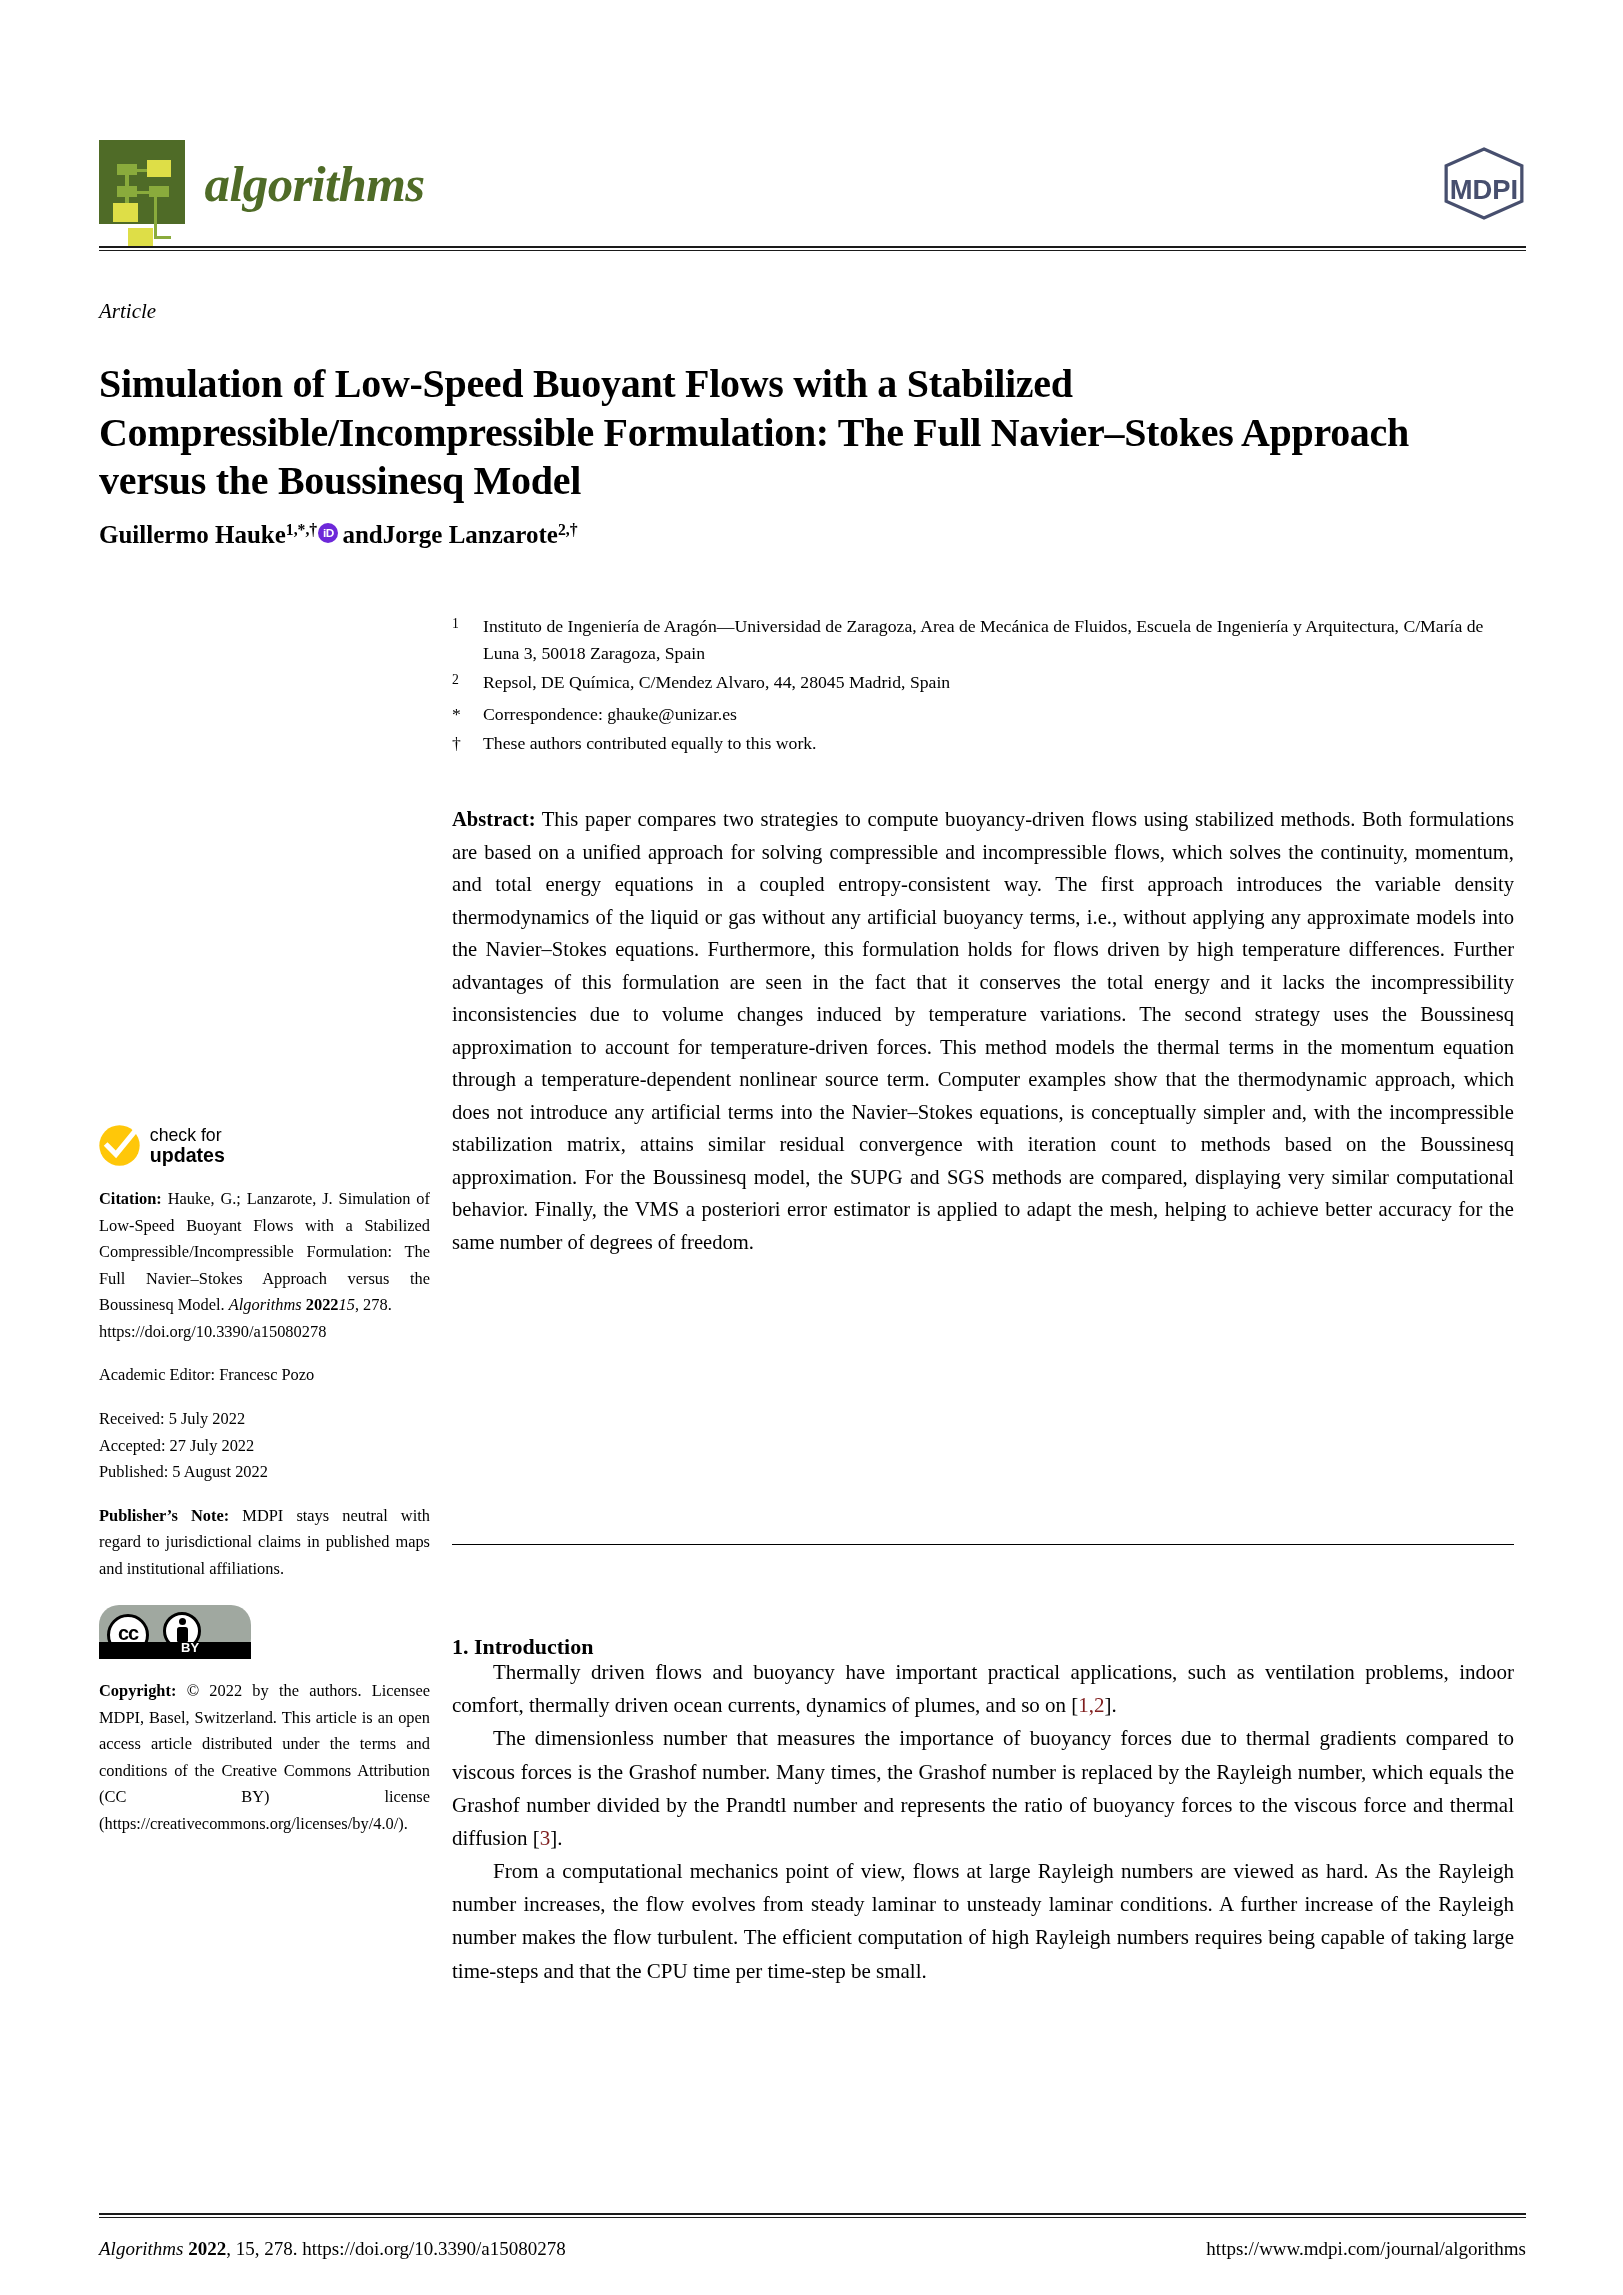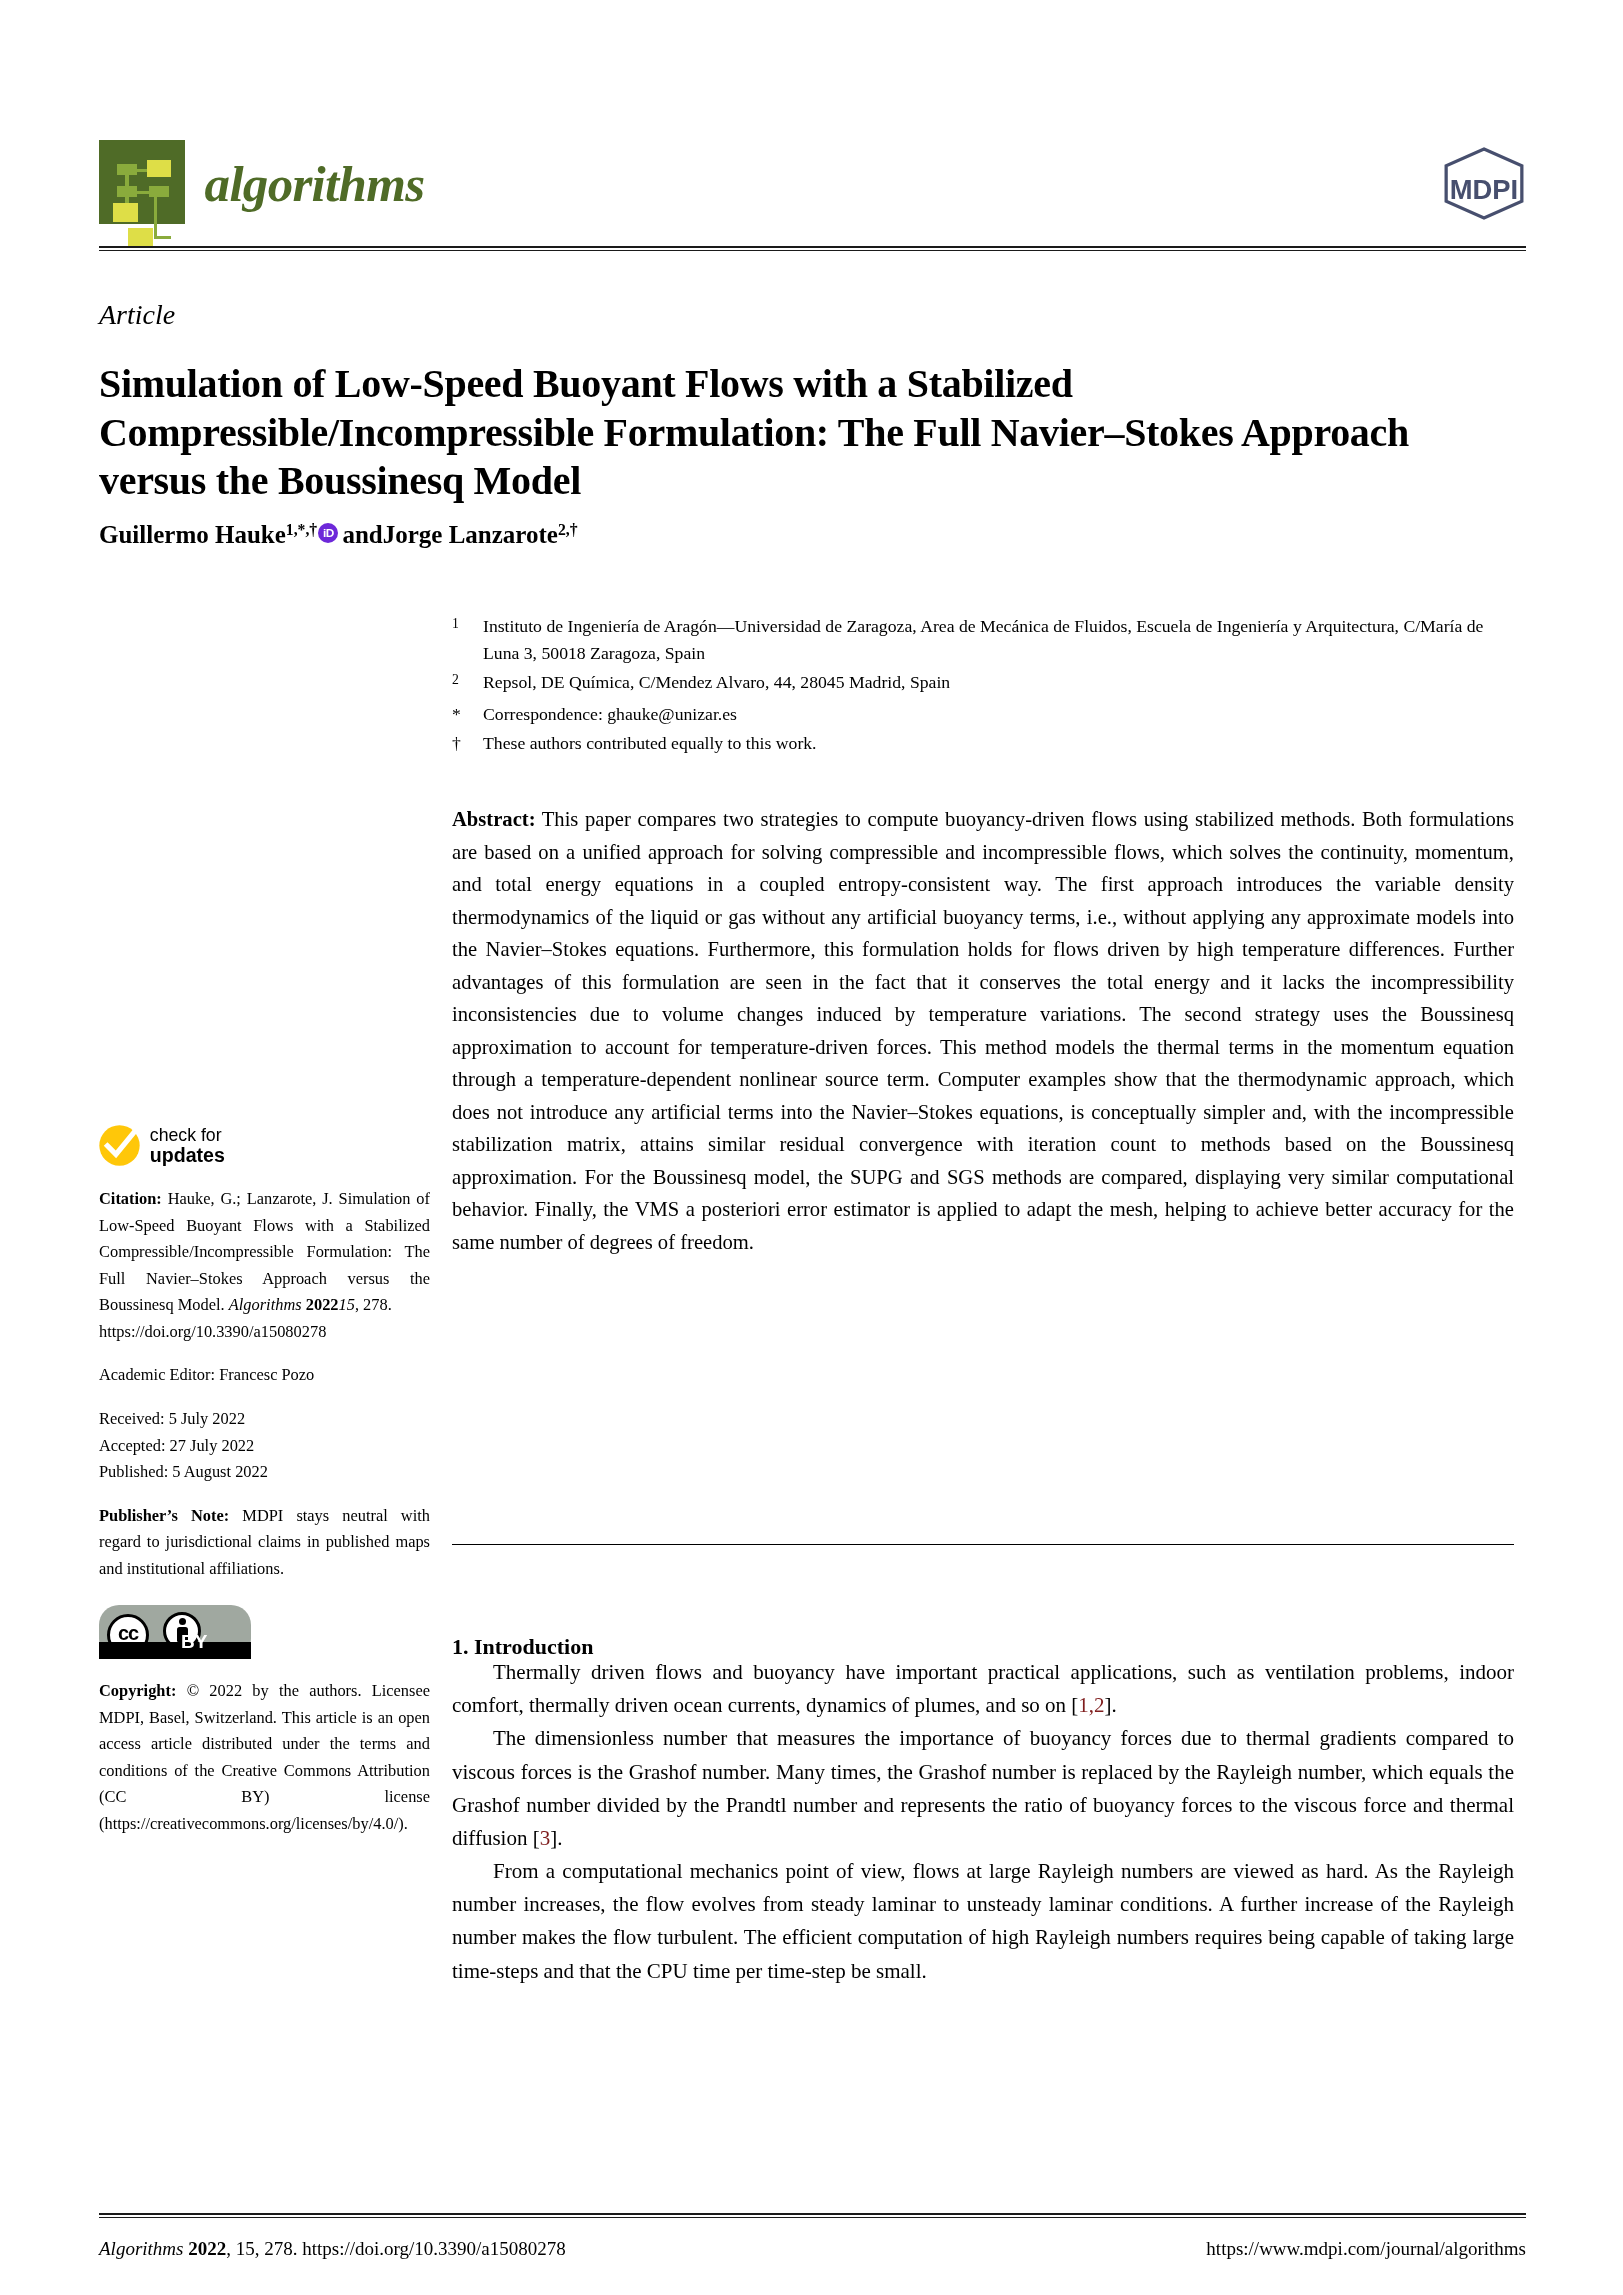--- a/index.html
+++ b/index.html
@@ -55,21 +55,21 @@
     left:99px; top:230px;
     width:1427px;
     border-top:2px solid #1a1a1a;
     border-bottom:0.7px solid #1a1a1a;
     height:2px;
   }
 
   
   .article-type {
     position:absolute; left:99px; top:283px;
-    font-style:italic; font-size:28px; color:#000;
+    font-style:italic; font-size:21px; color:#000;
   }
   .paper-title {
     position:absolute; left:99px; top:317px;
     width:1348px;
     font-size:40px; font-weight:700;
     line-height:1.22;
     letter-spacing:-0.3px;
   }
   .authors {
     position:absolute; left:99px; top:505px;
@@ -163,21 +163,21 @@
     border-radius:20px;
   }
   .cc-bar {
     position:absolute; left:0; bottom:0;
     width:100%; height:17px; background:#000;
   }
   .cc-by {
     position:absolute; left:82px; bottom:0.7px;
     color:#fff;
     font-family:"Liberation Sans", sans-serif;
-    font-size:19px; font-weight:700;
+    font-size:13px; font-weight:700;
   }
   .cc-circ {
     position:absolute;
     border-radius:50%;
     background:#ffffff;
     border:3.9px solid #000;
     box-sizing:border-box;
   }
   .cc-circ.one { left:7.9px; top:9.2px; width:42px; height:42px; }
   .cc-circ.two { left:64px; top:7.9px; width:38px; height:38px; }

